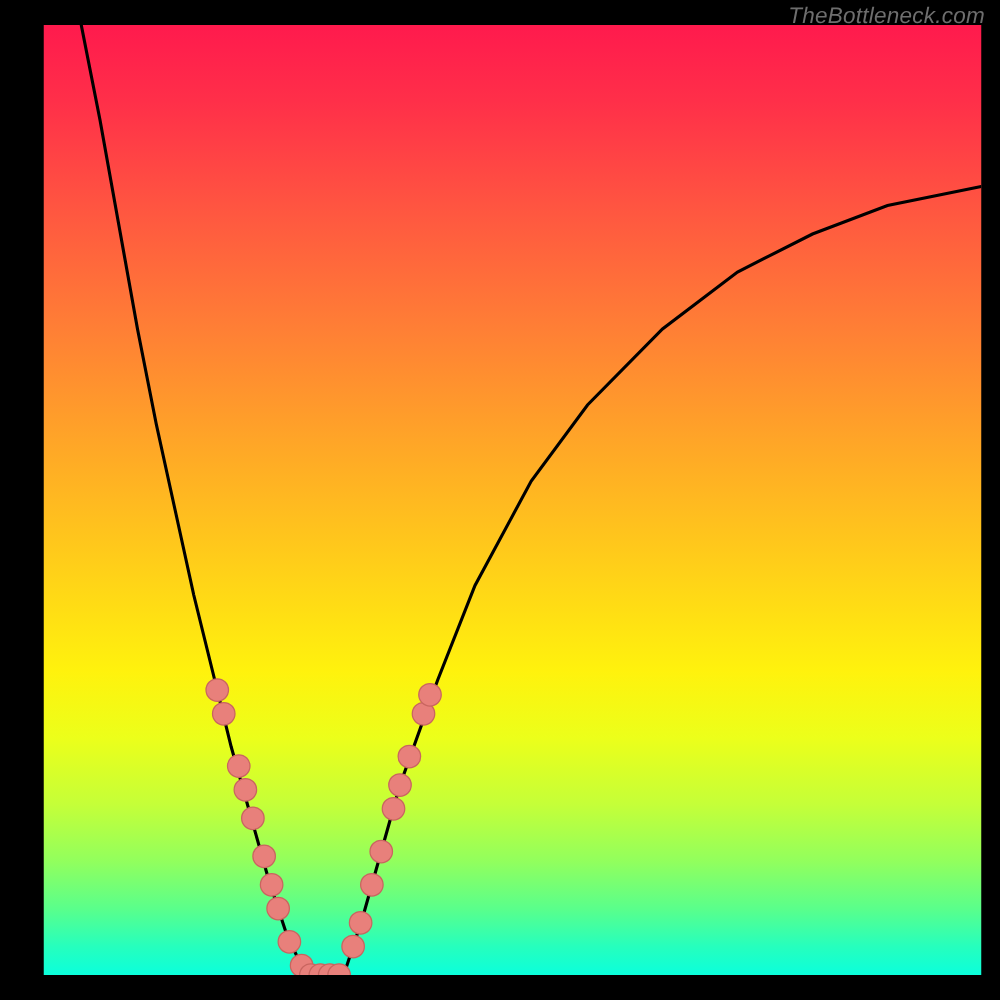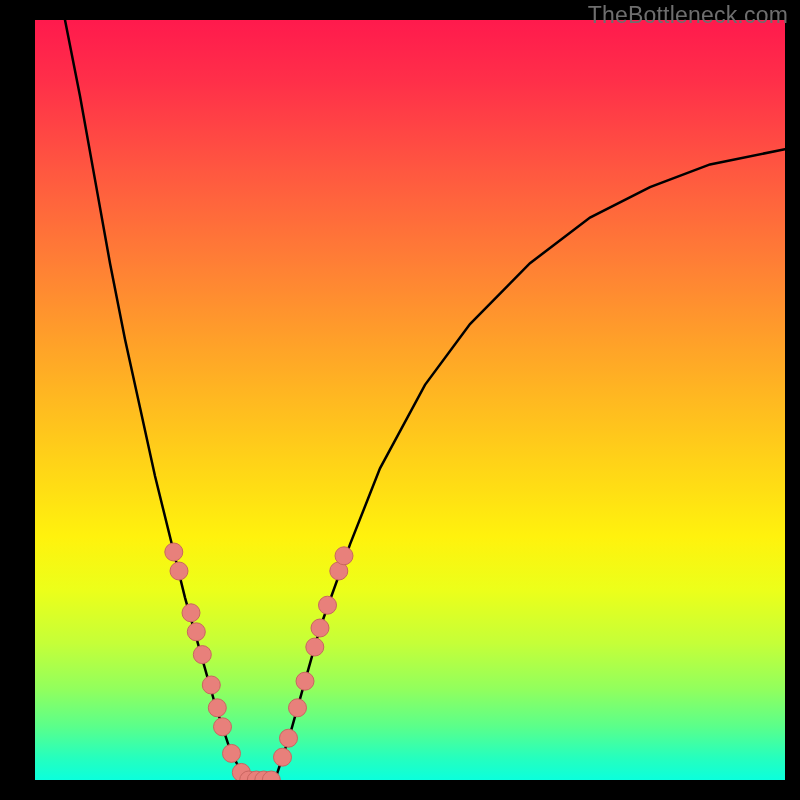--- a/index.html
+++ b/index.html
@@ -37,23 +37,24 @@
       #5aff8b 93%,
       #26ffbd 97%,
       #0bffdc 100%
     );
   }
   .watermark {
     position: absolute;
     top: 2px;
     right: 12px;
     color: #6e6e6e;
-    font-size: 23px;
+    font-size: 18px;
     font-weight: 500;
     letter-spacing: 0.2px;
+    font-style: italic;
   }
   svg.curve {
     position: absolute;
     left: 0; top: 0;
     width: 750px;
     height: 760px;
   }
   .curve path.line {
     fill: none;
     stroke: #000;

